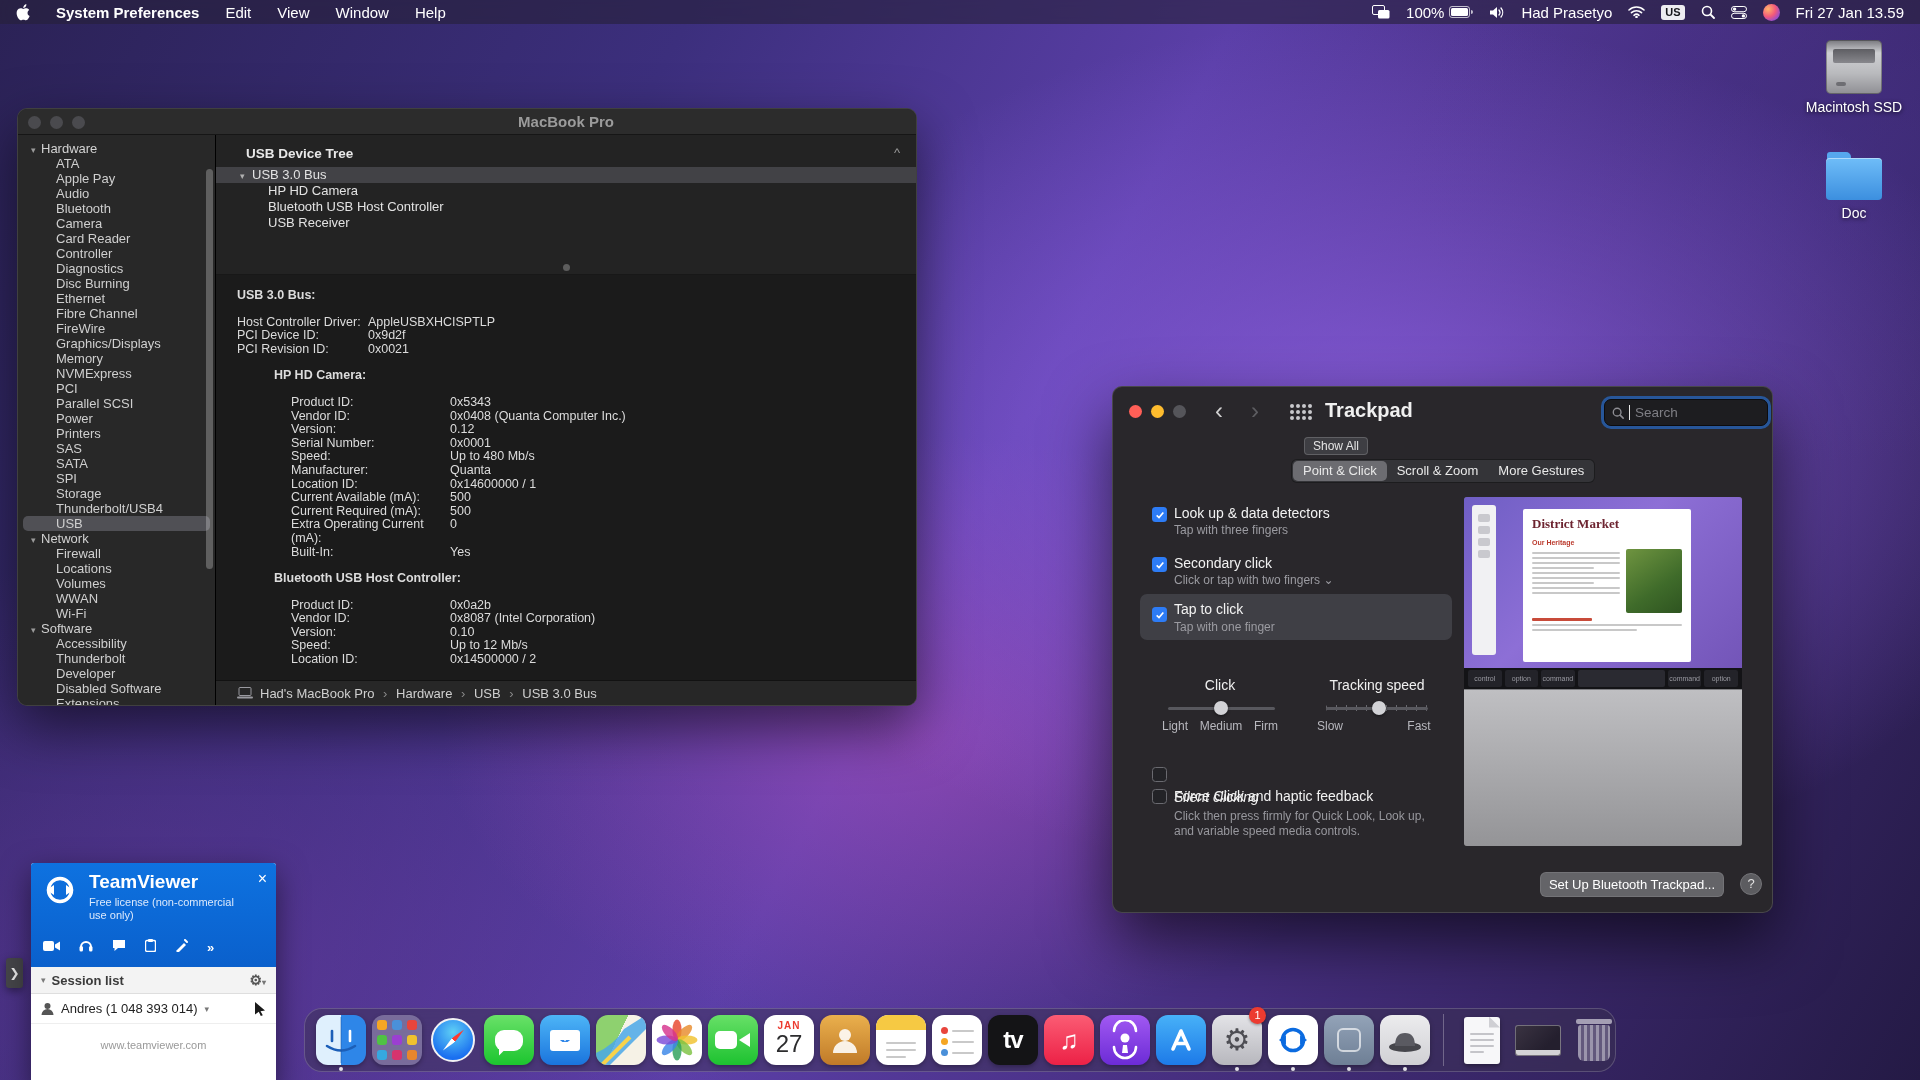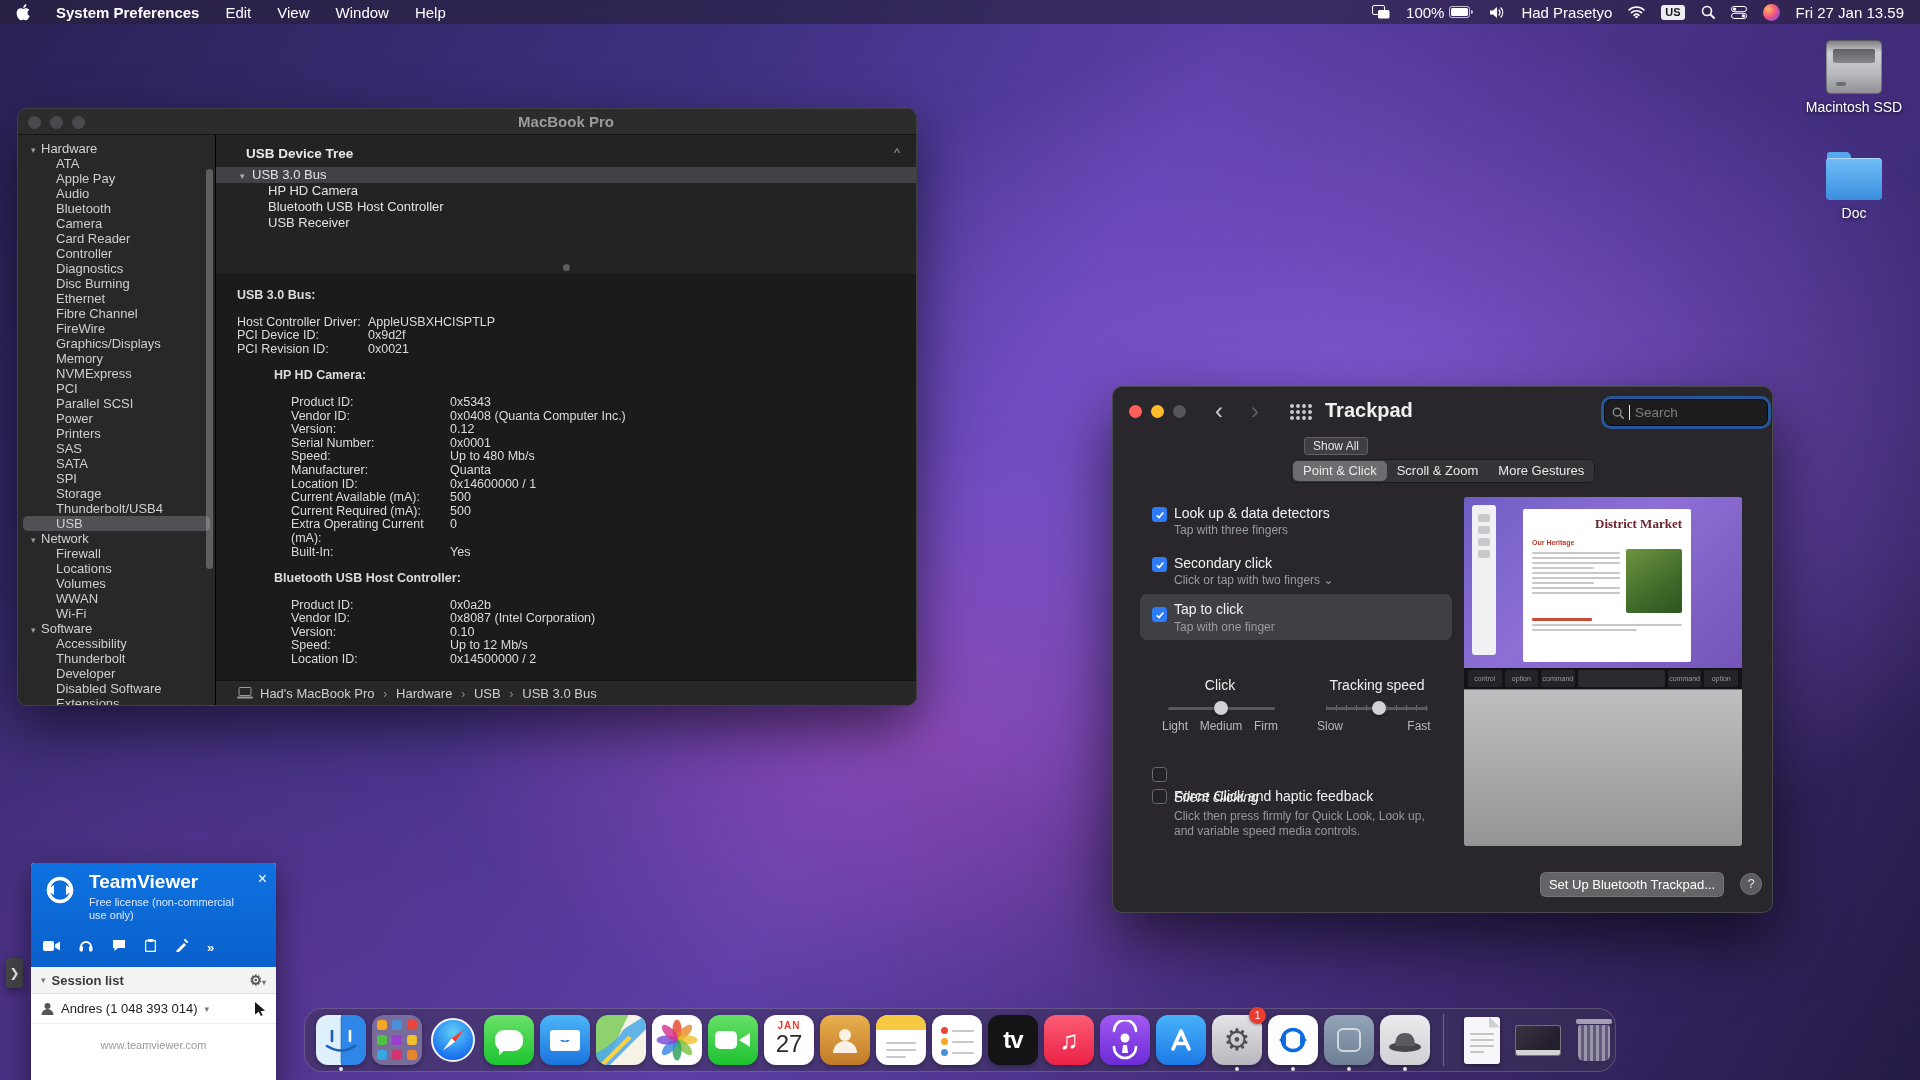--- a/index.html
+++ b/index.html
@@ -89,21 +89,21 @@
   .tp-track.ticks{height:6px;background:repeating-linear-gradient(90deg,#6a6a70 0 1px,transparent 1px 10px);}
   .tp-track.ticks:after{content:"";position:absolute;left:0;right:0;top:1.5px;height:3px;background:#58585e;border-radius:2px;}
   .tp-thumb{position:absolute;width:14px;height:14px;border-radius:50%;background:#d2d2d6;box-shadow:0 1px 3px rgba(0,0,0,.5);z-index:2;}
   .tp-tick-label{position:absolute;font-size:12px;color:#b8b8be;transform:translateX(-50%);white-space:nowrap;}
   .tp-desc{position:absolute;left:61px;top:422px;width:268px;font-size:12px;line-height:15px;color:#97979d;}
   .tp-preview{position:absolute;left:351px;top:110px;width:278px;height:349px;border-radius:3px;overflow:hidden;background:#555;}
   .pv-screen{height:171px;background:linear-gradient(135deg,#6f5ec4,#8d6fd6 45%,#7355b8);position:relative;}
   .pv-sliver{position:absolute;left:8px;top:8px;width:24px;height:150px;background:#f1f1f3;border-radius:3px;padding-top:5px;}
   .pv-sliver span{display:block;width:12px;height:8px;margin:4px auto;border-radius:2px;background:#c9c9ce;}
   .pv-page{position:absolute;left:59px;top:12px;width:168px;height:153px;background:#fff;border-radius:2px;padding:7px 9px;overflow:hidden;}
-  .pv-title{font-family:"Liberation Serif",serif;font-size:13px;color:#6d2430;text-align:right;font-weight:bold;}
+  .pv-title{font-family:"Liberation Serif",serif;font-size:13px;color:#6d2430;text-align:left;font-weight:bold;}
   .pv-head{font-size:7px;color:#bb3b2e;font-weight:bold;margin-top:7px;}
   .pv-cols{display:flex;gap:6px;margin-top:3px;}
   .pv-bars{flex:1;}
   .pv-bars i{display:block;height:2px;background:#c8c8c8;margin:3px 0;border-radius:1px;}
   .pv-bars i.short{width:70%;}
   .pv-img{width:56px;height:64px;border-radius:2px;background:linear-gradient(145deg,#6f9440,#3f6b2a 60%,#2e5420);flex:0 0 auto;}
   .pv-red{width:40%;height:3px;background:#c84b3a;border-radius:1px;margin-top:5px;}
   .pv-keys{height:21px;background:#131316;display:flex;align-items:stretch;gap:3px;padding:2px 4px;}
   .pv-key{background:#232329;border-radius:2px;color:#9a9aa2;font-size:7px;display:flex;align-items:center;justify-content:center;flex:1;white-space:nowrap;overflow:hidden;}
   .pv-key.space{flex:2.6;background:#2a2a31;}

